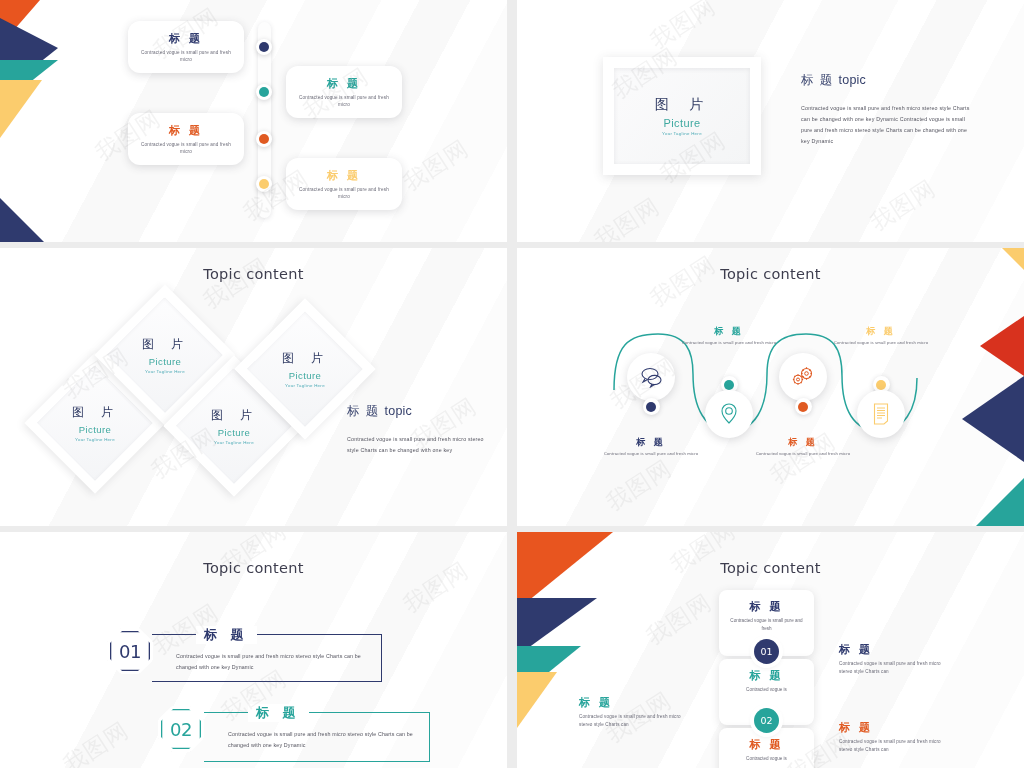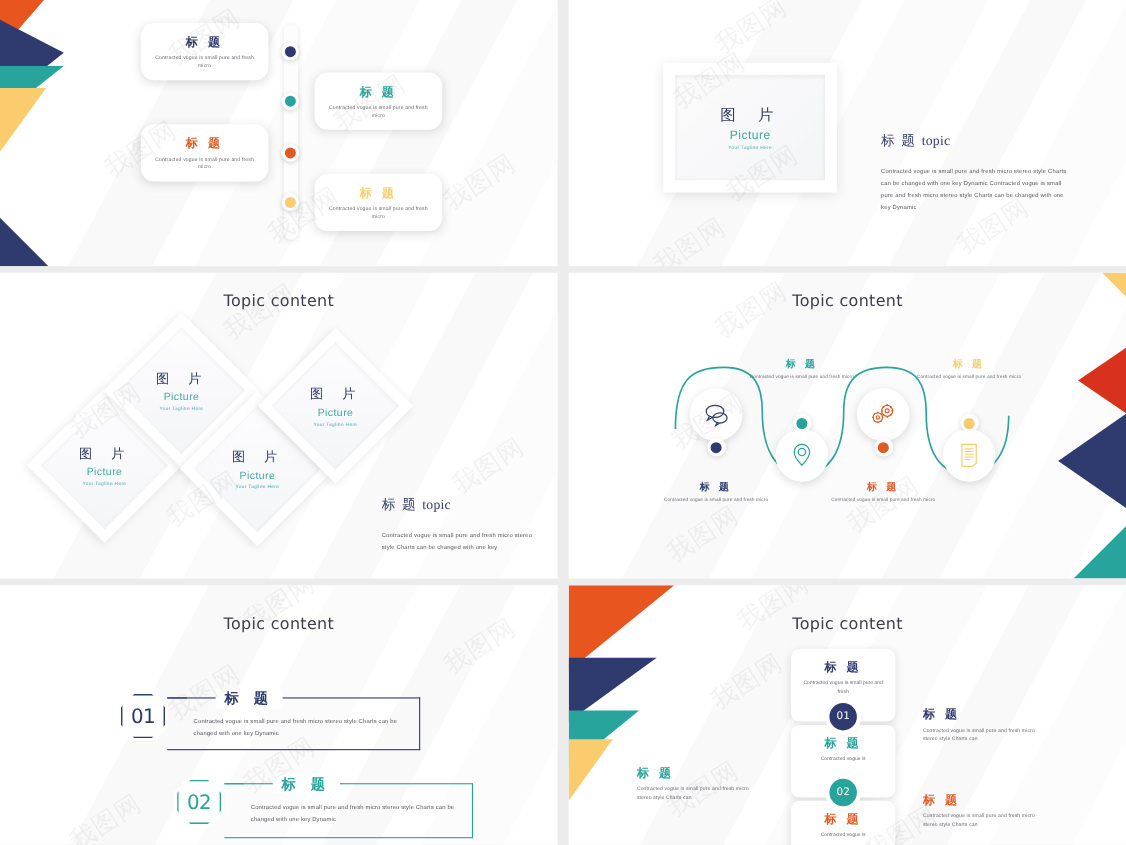--- a/index.html
+++ b/index.html
@@ -88,21 +88,21 @@
   }
   .s2-inner {
     position:absolute; inset:11px;
     background:linear-gradient(135deg,#fbfbfc,#f4f5f6);
     box-shadow:inset 0 1px 5px rgba(70,70,80,0.10);
     display:flex; flex-direction:column; align-items:center; justify-content:center;
   }
   .ph-cn { font-size:14px; letter-spacing:6px; color:#2f3a63; font-family:Liberation Mono, monospace;text-align:right;}
   .ph-en { font-size:11px; color:#3fa9a0; margin-top:3px; letter-spacing:.4px;}
   .ph-tag { font-size:4.4px; color:#4aa9b5; margin-top:2px; letter-spacing:.3px;}
-  .body-h { font-size:12.5px; color:#35406b; letter-spacing:1.4px; font-family:Liberation Serif, serif;margin-top:48px;}
+  .body-h { font-size:12.5px; color:#35406b; letter-spacing:1.4px; font-family:Liberation Sans, sans-serif;}
   .body-h em { font-style:normal; letter-spacing:.2px; }
   .body-p { font-size:5.3px; line-height:2.1; color:#54545f; letter-spacing:.18px; }
 
   
   .dia {
     position:absolute; width:100px; height:100px;
     transform:rotate(45deg);
     background:#fff;
     box-shadow:0 2px 8px rgba(60,60,70,0.13);
     display:flex; align-items:center; justify-content:center;

